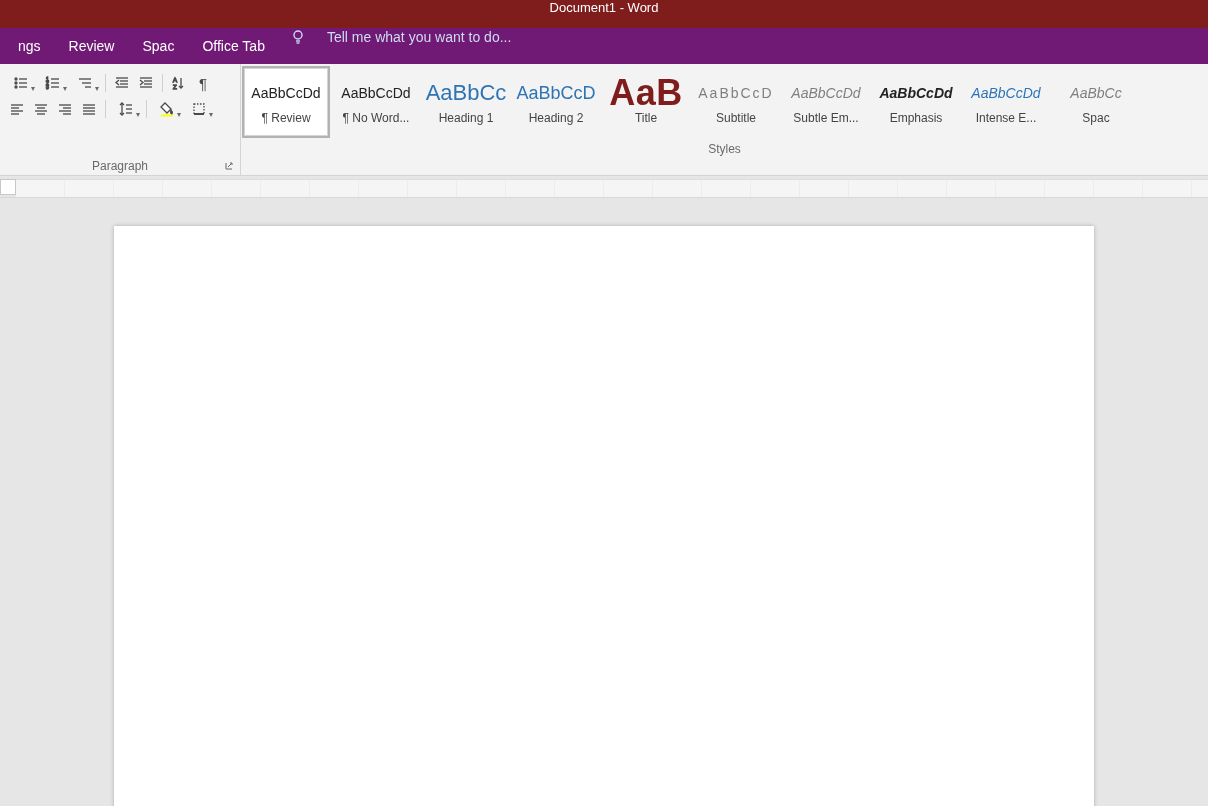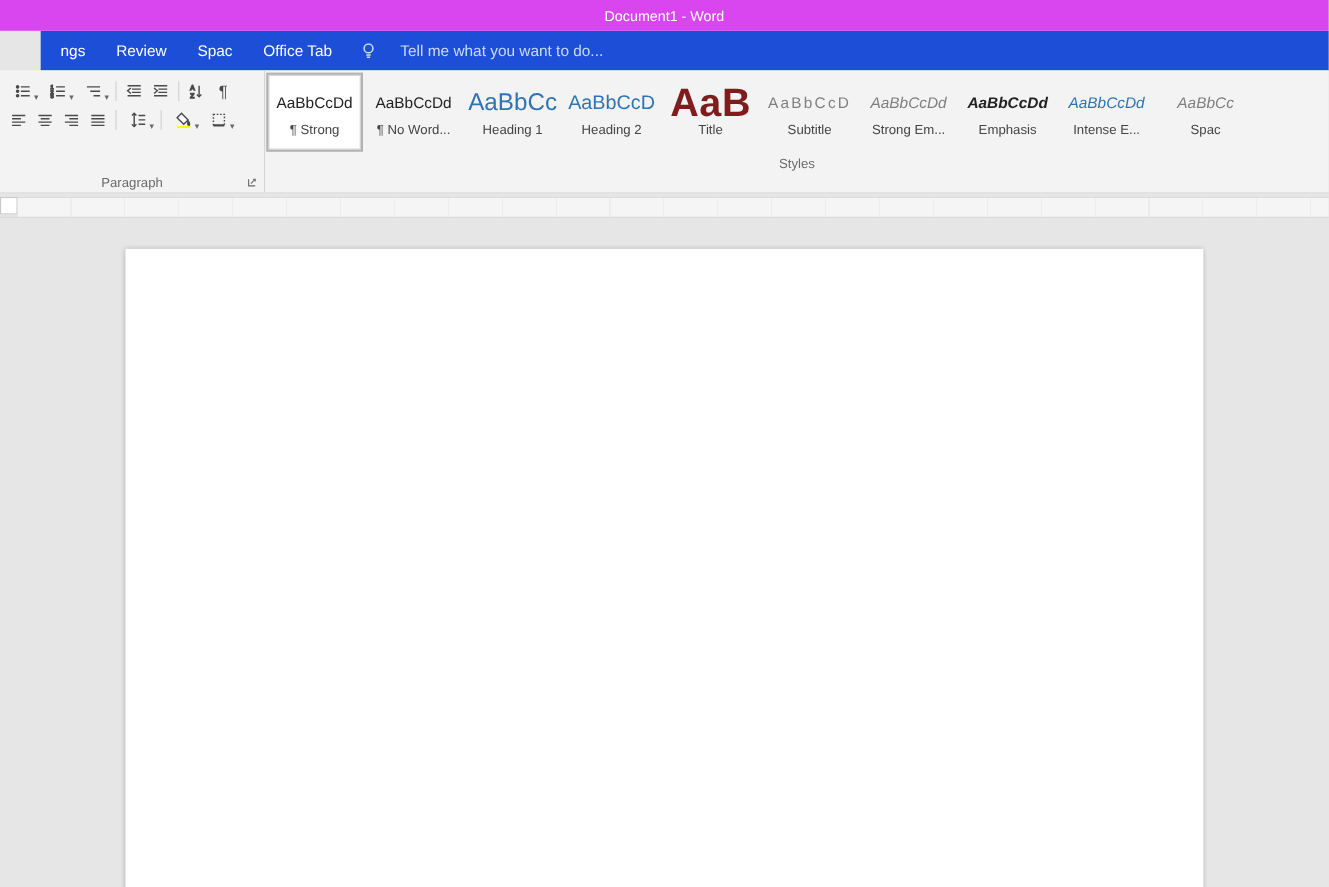--- a/index.html
+++ b/index.html
@@ -1,21 +1,21 @@
 <!DOCTYPE html>
 <html><head>
 <meta charset="utf-8">
 <style>
 * { margin: 0; padding: 0; box-sizing: border-box; font-family: "Segoe UI", Tahoma, sans-serif; }
 body { width: 1208px; height: 806px; overflow: hidden; background: #e6e6e6; }
 
-.titlebar { height: 28px; background: #d946ef; color: #fff; display: flex; align-items: center; justify-content: center; font-size: 13px; position: relative; }
+.titlebar { height: 28px; background: #7f1d1d; color: #fff; display: flex; justify-content: center; font-size: 13px; position: relative; }
 .titlebar-text { font-weight: 400; }
 
-.menubar { height: 36px; background: #1d4ed8; color: #fff; display: flex; align-items: center; padding: 0 4px; margin-left: 37px; }
+.menubar { height: 36px; background: #701a75; color: #fff; display: flex; align-items: flex-start; padding: 0 4px; }
 .tab { padding: 0 14px; height: 36px; display: flex; align-items: center; font-size: 14px; color: #fff; cursor: pointer; }
 .tellme { display: flex; align-items: center; color: #cddcf0; font-size: 14px; margin-left: 10px; gap: 12px; }
 .tellme .bulb { width: 18px; height: 18px; margin-right: 8px; display:inline-flex; align-items:center; justify-content:center; }
 .tellme .bulb svg { stroke:#cddcf0; fill:none; stroke-width:1.4; }
 
 .ribbon { height: 112px; background: #f3f3f3; border-bottom: 1px solid #d4d4d4; display: flex; }
 .group { position: relative; padding: 4px 6px 18px 6px; display: flex; flex-direction: column; }
 .group-label { position: absolute; bottom: 0; left: 0; right: 0; text-align: center; font-size: 12px; color: #6a6a6a; height: 18px; line-height: 18px; }
 .group-launcher { position: absolute; bottom: 2px; right: 4px; width: 14px; height: 14px; font-size: 10px; color: #6a6a6a; cursor: pointer; display:flex; align-items:center; justify-content:center; }
 
@@ -213,21 +213,21 @@
           <line x1="4" y1="6" x2="8" y2="2" stroke="#6a6a6a" stroke-width="1"></line>
           <polyline points="6,2 8,2 8,4" fill="none" stroke="#6a6a6a" stroke-width="1"></polyline>
         </svg>
     </div>
   </div>
 
   <div class="styles-wrapper">
     <div class="styles-gallery" id="styles-gallery">
         <div class="style-item selected">
           <div class="style-sample s-normal">AaBbCcDd</div>
-          <div class="style-name">¶ Strong</div>
+          <div class="style-name">¶ Review</div>
         </div>
         <div class="style-item">
           <div class="style-sample s-nospace">AaBbCcDd</div>
           <div class="style-name">¶ No Word...</div>
         </div>
         <div class="style-item">
           <div class="style-sample s-h1">AaBbCc</div>
           <div class="style-name">Heading 1</div>
         </div>
         <div class="style-item">
@@ -237,21 +237,21 @@
         <div class="style-item">
           <div class="style-sample s-title">AaB</div>
           <div class="style-name">Title</div>
         </div>
         <div class="style-item">
           <div class="style-sample s-subtitle">AaBbCcD</div>
           <div class="style-name">Subtitle</div>
         </div>
         <div class="style-item">
           <div class="style-sample s-subtleem">AaBbCcDd</div>
-          <div class="style-name">Strong Em...</div>
+          <div class="style-name">Subtle Em...</div>
         </div>
         <div class="style-item">
           <div class="style-sample s-emph">AaBbCcDd</div>
           <div class="style-name">Emphasis</div>
         </div>
         <div class="style-item">
           <div class="style-sample s-intense">AaBbCcDd</div>
           <div class="style-name">Intense E...</div>
         </div>
         <div class="style-item">

